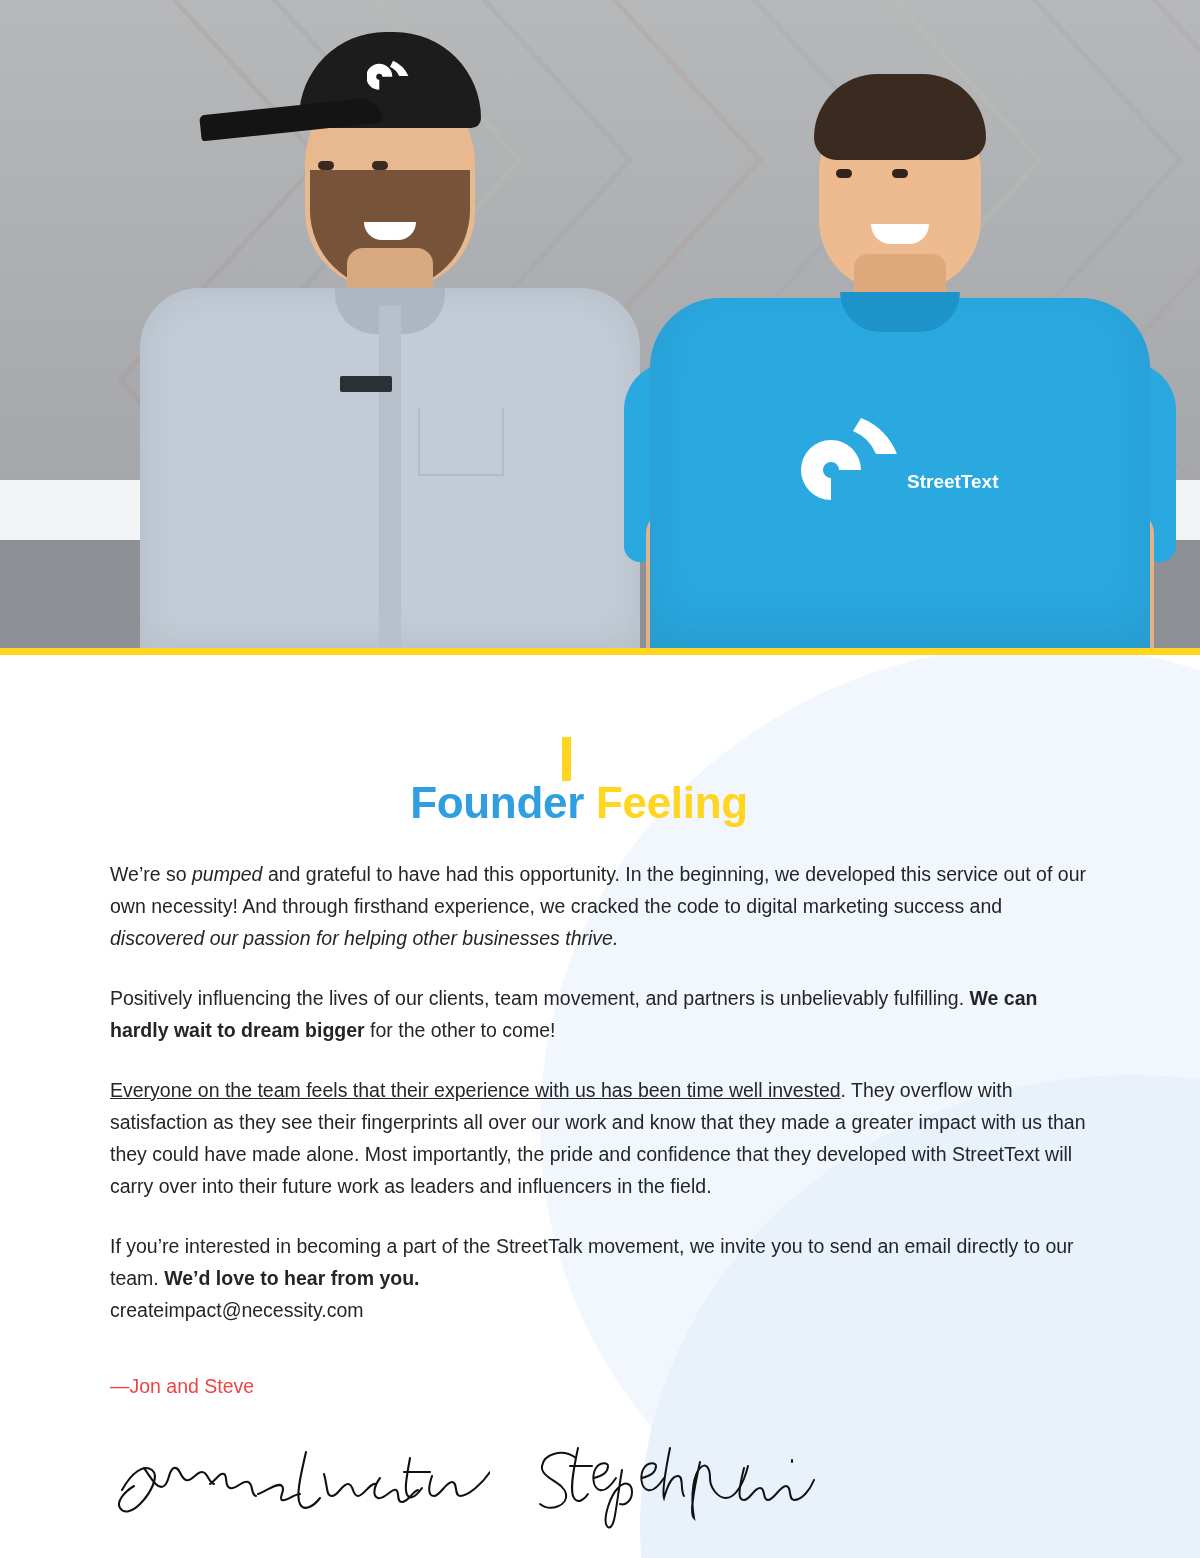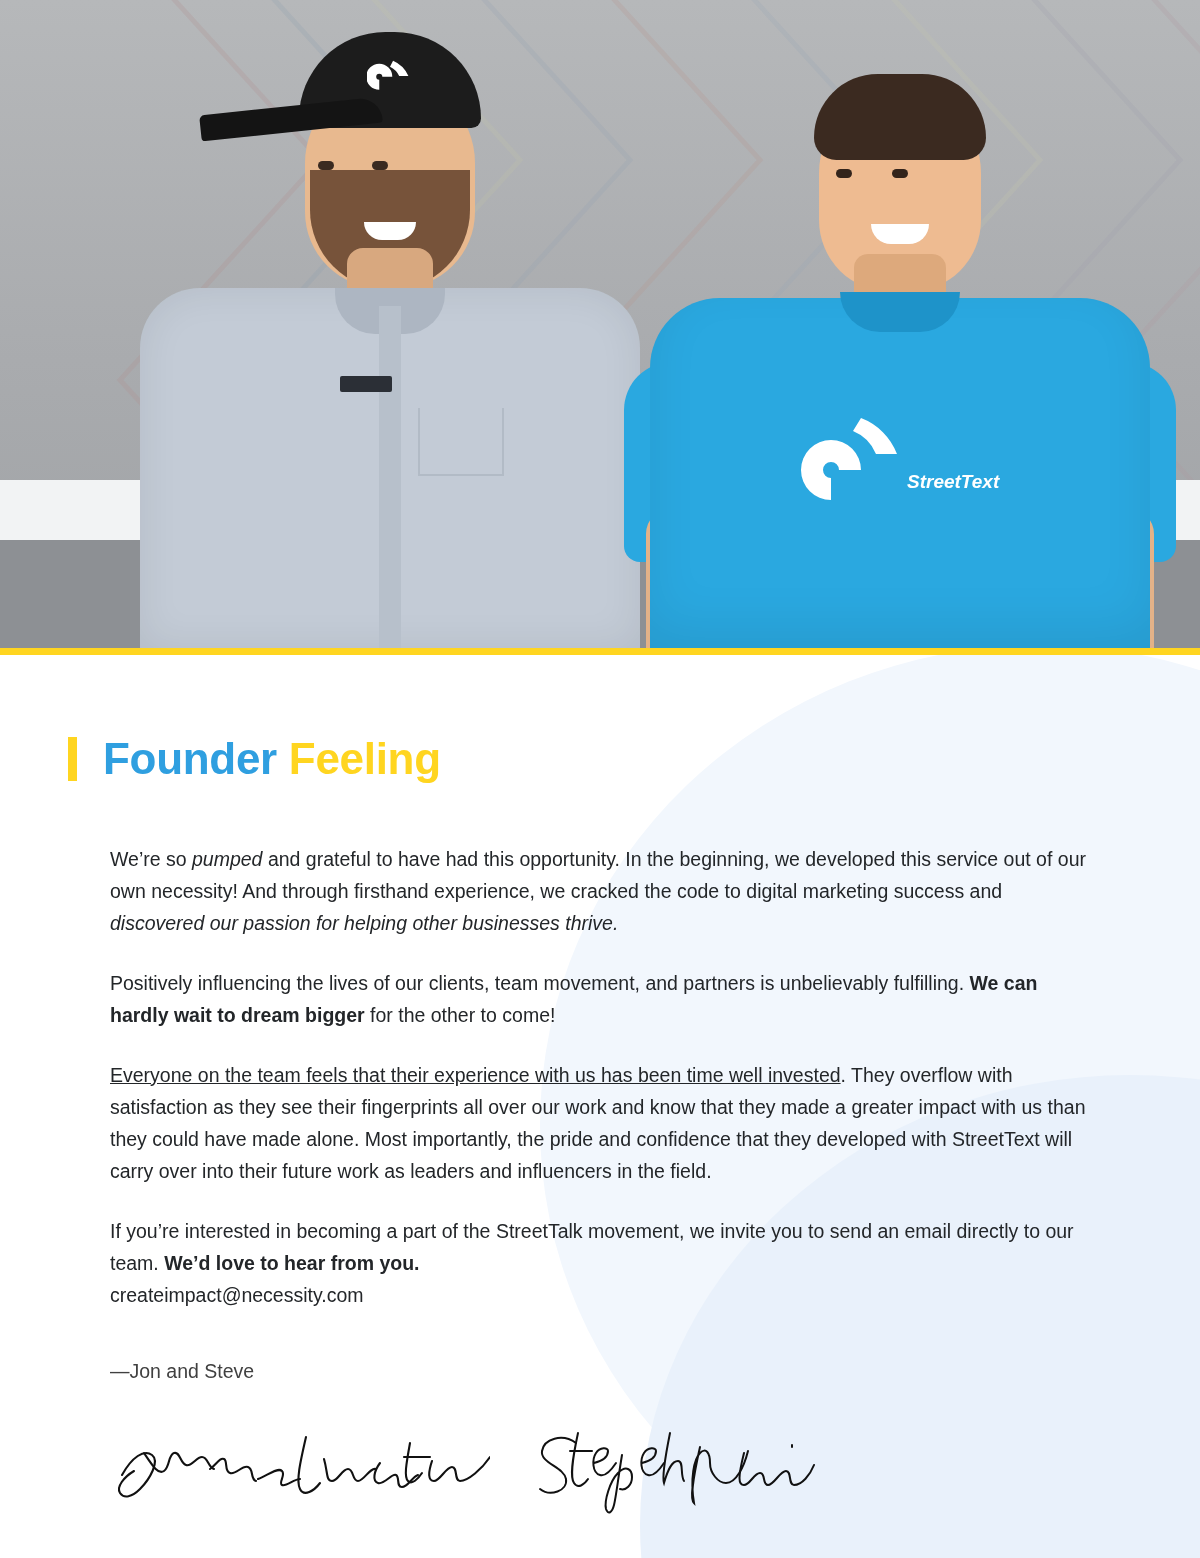--- a/index.html
+++ b/index.html
@@ -55,21 +55,21 @@
   .yellow-bar {
     position: absolute;
     left: 0;
     top: 648px;
     width: 1200px;
     height: 14px;
     background: #ffd520;
   }
 
   
-  .person { position: absolute; bottom: 0; font-style: italic; }
+  .person { position: absolute; bottom: 0; }
 
   
   .p1 { left: 140px; bottom: 7px; width: 500px; height: 620px; }
   .p1 .shirt {
     position: absolute; left: 0; bottom: 0; width: 500px; height: 360px;
     background: #c3cbd6;
     border-radius: 60px 60px 0 0;
     box-shadow: inset 0 0 40px rgba(0,0,0,0.08);
   }
   .p1 .shirt:before { 
@@ -213,20 +213,21 @@
     background: #e9f1fb;
     z-index: 0;
   }
   .inner { position: relative; z-index: 2; padding: 0 110px; }
 
   .title-row {
     display: flex;
     align-items: center;
     padding-top: 82px;
     margin-left: -42px;
+    flex-direction: column;
   }
   .title-bar {
     width: 9px;
     height: 44px;
     background: #ffd520;
     margin-right: 26px;
   }
   h1 {
     font-size: 44px;
     font-weight: bold;
@@ -236,29 +237,29 @@
   h1 .w1 { color: #2f9fe0; }
   h1 .w2 { color: #ffd520; }
 
   .para {
     font-size: 19.5px;
     line-height: 32px;
     color: #232629;
     max-width: 990px;
     margin-top: 28px;
   }
-  .para.first { margin-top: 62px; }
+  .para.first { margin-top: 33px; }
   .para em { font-style: italic; }
   .para b { font-weight: bold; }
   .para u { text-decoration: underline; }
 
   .signoff {
     font-size: 19.5px;
     line-height: 32px;
-    color: #404040;
+    color: #ef4444;
     margin-top: 44px;
   }
 
   .signatures {
     position: relative;
     margin-top: 30px;
     height: 110px;
   }
   .sig { position: absolute; top: 0; }
   .sig.one { left: 0; }

